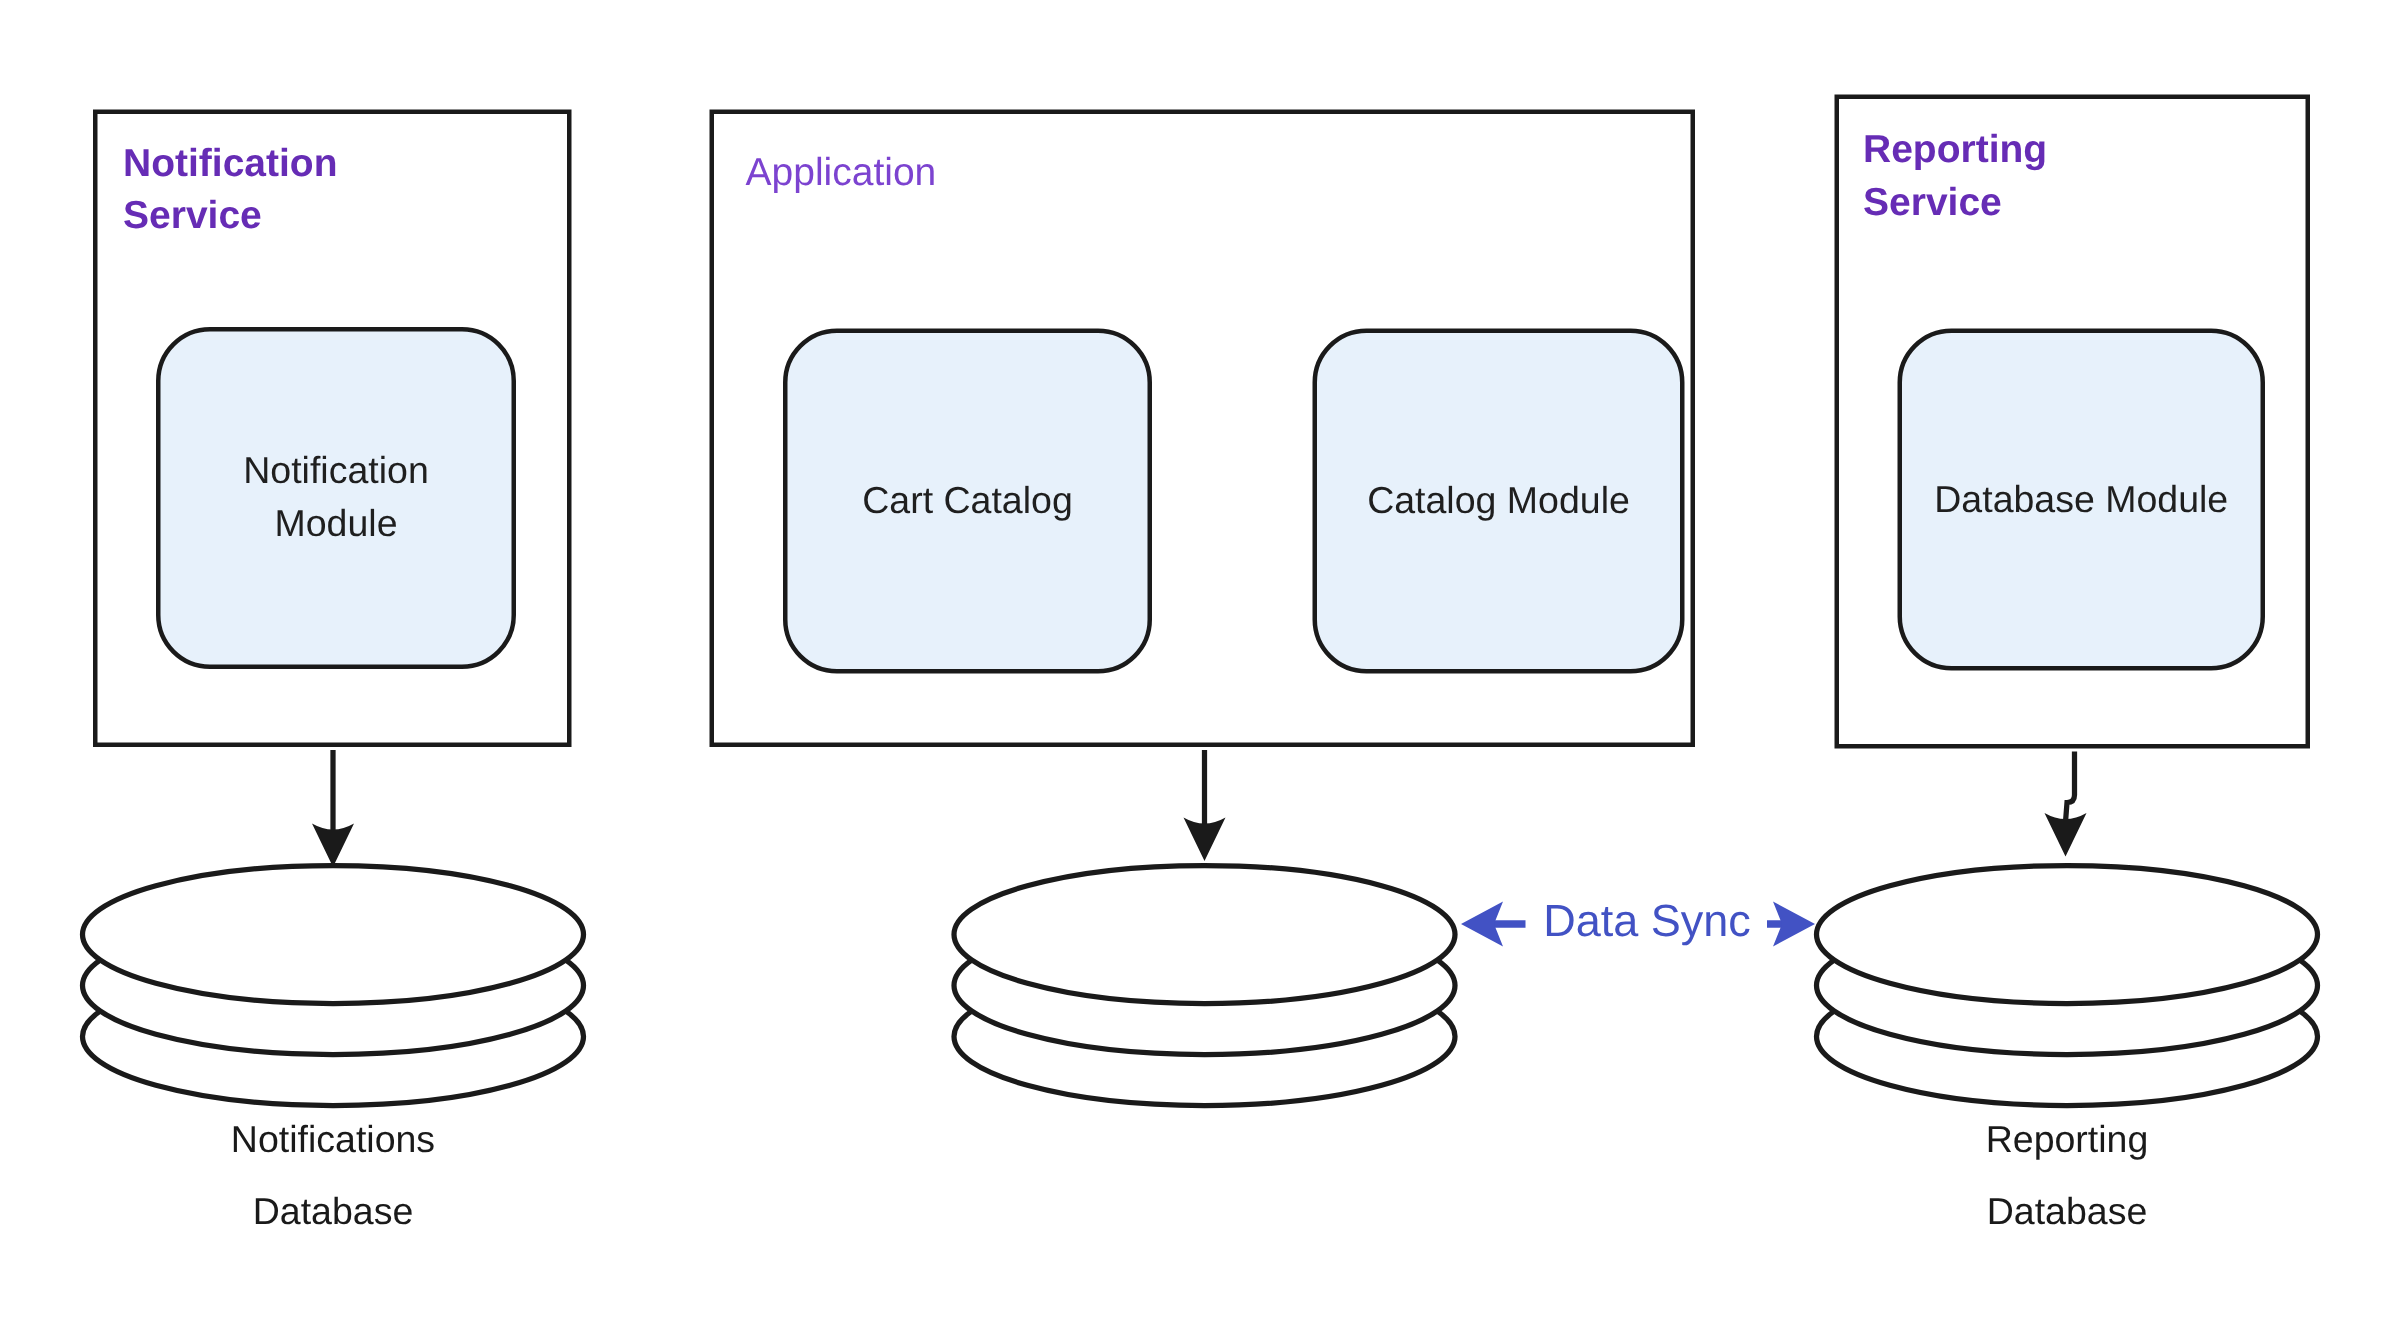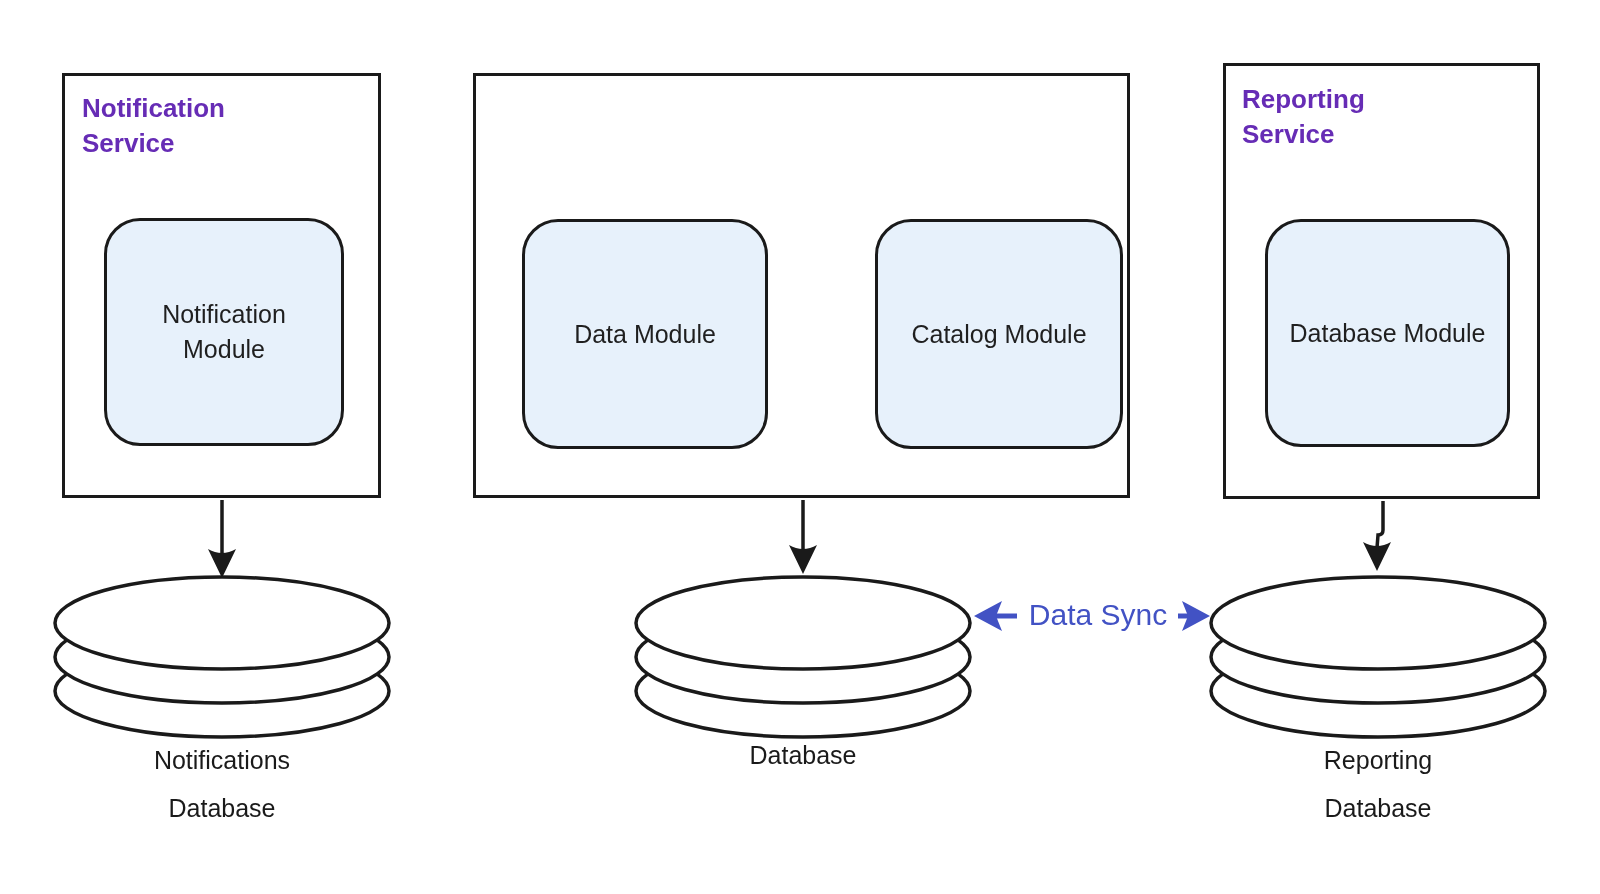--- a/index.html
+++ b/index.html
@@ -134,36 +134,36 @@
   </svg>
 
   <div class="service-box box-notification">
     <div class="service-title title-notification">Notification Service</div>
     <div class="module-box module-notifications">
       <span class="module-label">Notification Module</span>
     </div>
   </div>
 
   <div class="service-box box-application">
+    <div class="service-title title-application">Application</div>
     <div class="module-box module-cart">
-      <span class="module-label">Data Module</span>
+      <span class="module-label">Cart Catalog</span>
     </div>
     <div class="module-box module-catalog">
       <span class="module-label">Catalog Module</span>
     </div>
   </div>
 
   <div class="service-box box-reporting">
     <div class="service-title title-reporting">Reporting Service</div>
     <div class="module-box module-reporting">
       <span class="module-label">Database Module</span>
     </div>
   </div>
 
   <div class="db-label label-notifications-db">Notifications Database</div>
 
-  <div class="db-label label-main-db">Database</div>
 
   <div class="db-label label-reporting-db">Reporting Database</div>
 
   <div class="sync-label">Data Sync</div>
 
 </div>
 
 </body></html>

